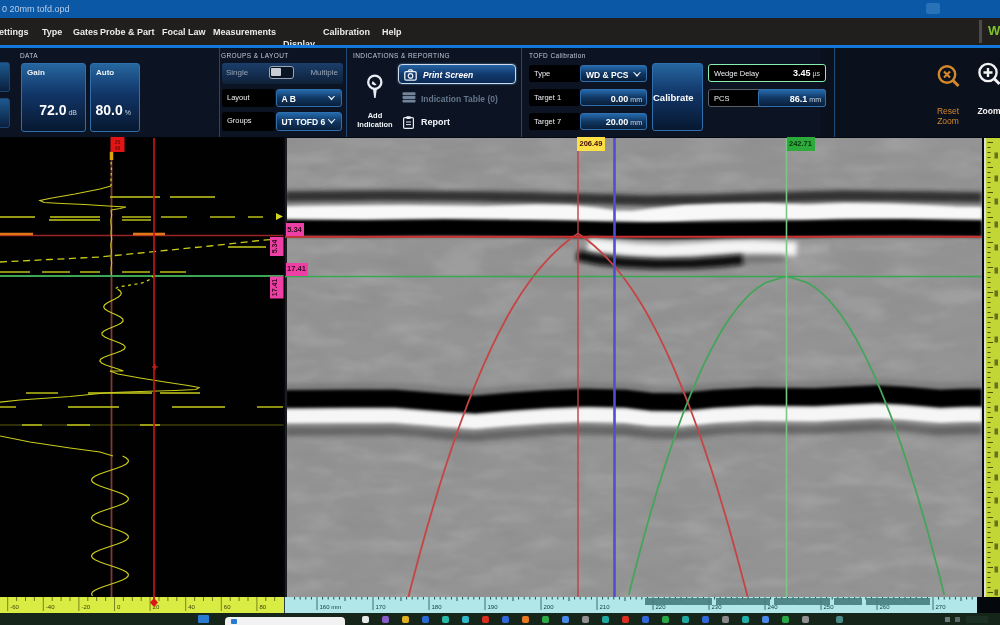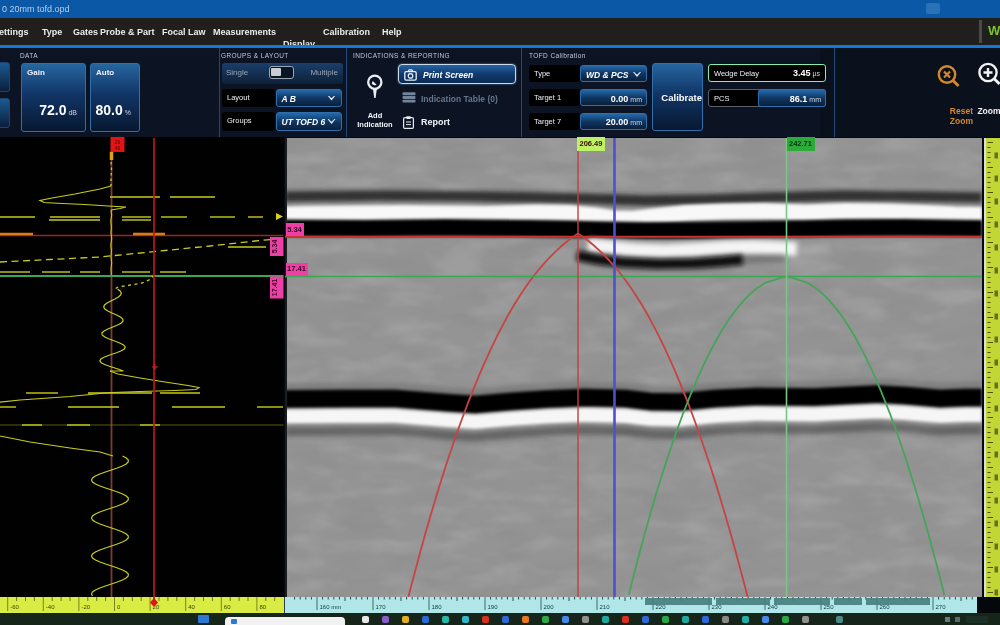--- a/index.html
+++ b/index.html
@@ -19,21 +19,21 @@
   background:linear-gradient(180deg,#26669f 0%,#113567 45%,#071830 100%); }
 .blab { position:absolute; left:5px; top:4px; font-size:8px; color:#eef2f6; font-weight:bold; }
 .bval { position:absolute; left:0; right:8px; top:38px; text-align:right; font-size:14px;
   font-weight:bold; color:#fff; }
 .unit { font-size:7px; font-weight:normal; color:#cdd6de; margin-left:2px; }
 .vpa { position:absolute; background:#000; border:1px solid #939aa3; border-radius:3px; }
 .togrow { position:absolute; border-radius:3px; background:linear-gradient(180deg,#1b3e6b,#0e2038); }
 .lblbox { position:absolute; background:#000000; border-radius:3px; color:#eef0f2; font-size:7.5px;
   padding:4px 8px 0 5px; }
 .drop { position:absolute; border-radius:3px; border:1px solid #2f6fae; color:#fff;
-  background:linear-gradient(180deg,#256aac 0%,#113763 50%,#091f3a 100%);font-style:italic; }
+  background:linear-gradient(180deg,#256aac 0%,#113763 50%,#091f3a 100%); }
 .drop span { position:absolute; left:5px; top:4px; font-size:8.5px; font-weight:bold; }
 .drop i { position:absolute; right:5px; top:6px; width:8px; height:5px;
   background:transparent; border:none; }
 .drop i::before { content:""; position:absolute; left:0; top:0; width:8px; height:5px;
   clip-path:polygon(0 0, 14% 0, 50% 55%, 86% 0, 100% 0, 50% 100%); background:#e8eef4; }
 .valbtn { position:absolute; border-radius:3px; border:1px solid #2f6fae; color:#fff;
   background:linear-gradient(180deg,#256aac 0%,#113763 50%,#091f3a 100%);
   font-size:9px; font-weight:bold; text-align:right; padding:3.5px 4px 0 0; }
 .psbtn { position:absolute; border-radius:4px; border:1.6px solid #cddcec;
   background:linear-gradient(180deg,#2563a4 0%,#123a6e 50%,#0a2a54 100%);
@@ -130,34 +130,34 @@
   <div class="lblbox" style="left:529px;top:17px;width:51px;height:17px">Type</div>
   <div class="drop" style="left:580px;top:17px;width:67px;height:17px">
       <span>WD &amp; PCS</span>
       <i></i>
     </div>
   <div class="lblbox" style="left:529px;top:41px;width:51px;height:17px">Target 1</div>
   <div class="valbtn" style="left:580px;top:41px;width:67px;height:17px">0.00<span class="unit">mm</span></div>
   <div class="lblbox" style="left:529px;top:64.5px;width:51px;height:17px">Target 7</div>
   <div class="valbtn" style="left:580px;top:64.5px;width:67px;height:17px">20.00<span class="unit">mm</span></div>
   <div class="bbtn" style="left:652px;top:14.5px;width:51px;height:68px">
-    <div style="position:absolute;left:0;right:0;top:28px;text-align:right;font-size:9.5px;font-weight:bold;color:#fff">Calibrate</div>
+    <div style="position:absolute;left:0;right:0;top:28px;text-align:left;font-size:9.5px;font-weight:bold;color:#fff">Calibrate</div>
   </div>
   <div class="lblbox" style="left:708px;top:16px;width:118px;height:18px;border:1px solid #86efac">Wedge Delay
     <span style="position:absolute;right:5px;top:3px;font-size:9px;font-weight:bold;color:#fff">3.45<span class="unit">µs</span></span>
   </div>
   <div class="lblbox" style="left:708px;top:41px;width:118px;height:18px;border:1px solid #5a6068">PCS</div>
   <div class="valbtn" style="left:758px;top:41px;width:68px;height:18px">86.1<span class="unit">mm</span></div>
 
   <svg style="position:absolute;left:934px;top:15px" width="28" height="28" viewBox="0 0 28 28">
     <circle cx="13" cy="11.5" r="8.2" fill="none" stroke="#d4882a" stroke-width="2.4"></circle>
     <path d="M10,8.5 l6,6 M16,8.5 l-6,6" stroke="#d4882a" stroke-width="2.2"></path>
     <line x1="19" y1="17.5" x2="24.5" y2="23" stroke="#d4882a" stroke-width="3"></line>
   </svg>
-  <div style="position:absolute;left:923px;top:58px;width:50px;text-align:right;color:#d4882a;font-size:8.5px;font-weight:bold;line-height:10px">Reset<br>Zoom</div>
+  <div style="position:absolute;left:923px;top:58px;width:50px;text-align:center;color:#d4882a;font-size:8.5px;font-weight:normal;line-height:10px">Reset<br>Zoom</div>
   <svg style="position:absolute;left:975px;top:13px" width="28" height="28" viewBox="0 0 28 28">
     <circle cx="13" cy="11.5" r="8.6" fill="none" stroke="#f2f2f2" stroke-width="2.4"></circle>
     <path d="M13,7 v9 M8.5,11.5 h9" stroke="#f2f2f2" stroke-width="2.4"></path>
     <line x1="19.2" y1="17.7" x2="24.5" y2="23" stroke="#f2f2f2" stroke-width="3"></line>
   </svg>
   <div style="position:absolute;left:968px;top:58px;width:42px;text-align:center;color:#f2f2f2;font-size:8.5px;font-weight:bold">Zoom</div>
 </div>
 
 <div id="content"></div>
 <svg style="position:absolute;left:0px;top:137px" width="283.5" height="460" viewBox="0 0 283.5 460">
@@ -568,21 +568,21 @@
 <text x="651.0" y="11.5" font-size="6" fill="#0e4443">270</text>
 <rect x="360.5" y="1" width="67" height="7" fill="#47807d" opacity="0.92"></rect>
       <rect x="431.5" y="1" width="54" height="7" fill="#47807d" opacity="0.92"></rect>
       <rect x="489.5" y="1" width="56" height="7" fill="#47807d" opacity="0.92"></rect>
       <rect x="549.5" y="1" width="28" height="7" fill="#47807d" opacity="0.92"></rect>
       <rect x="581.5" y="1" width="64" height="7" fill="#47807d" opacity="0.92"></rect>
 </svg>
 <rect x="977" y="0" width="23" height="16" fill="#04070c"></rect>
 </svg>
 
-<div style="position:absolute;left:577px;top:137px;width:28px;height:14px;background:#bef264;color:#3d0606;font-size:7.5px;font-weight:bold;text-align:center;line-height:14px">206.49</div>
+<div style="position:absolute;left:577px;top:137px;width:28px;height:14px;background:#fde047;color:#3d0606;font-size:7.5px;font-weight:bold;text-align:center;line-height:14px">206.49</div>
 <div style="position:absolute;left:786.5px;top:137px;width:28px;height:14px;background:#2cab3a;color:#0a3410;font-size:7.5px;font-weight:bold;text-align:center;line-height:14px">242.71</div>
 <div style="position:absolute;left:285.5px;top:223px;width:18px;height:13px;background:#ee3fa6;color:#35091f;font-size:7.5px;font-weight:bold;text-align:center;line-height:13px">5.34</div>
 <div style="position:absolute;left:285.5px;top:263px;width:22px;height:12.5px;background:#ee3fa6;color:#35091f;font-size:7.5px;font-weight:bold;text-align:center;line-height:12.5px">17.41</div>
 
 <div style="position:absolute;left:0;top:613px;width:1000px;height:12px;background:#16251a"></div>
 <div style="position:absolute;left:198px;top:615px;width:11px;height:8px;background:#2a7ad4;border-radius:1px"></div>
 <div style="position:absolute;left:225px;top:617px;width:120px;height:8px;background:#f2f2f2;border-radius:4px 4px 0 0"></div>
 <div style="position:absolute;left:231px;top:619px;width:6px;height:5px;background:#2a7ad4;border-radius:1px"></div>
 <div style="position:absolute;left:362px;top:616px;width:7px;height:7px;border-radius:2px;background:#e8e8e8"></div>
 <div style="position:absolute;left:382px;top:616px;width:7px;height:7px;border-radius:2px;background:#8a5cc8"></div>

